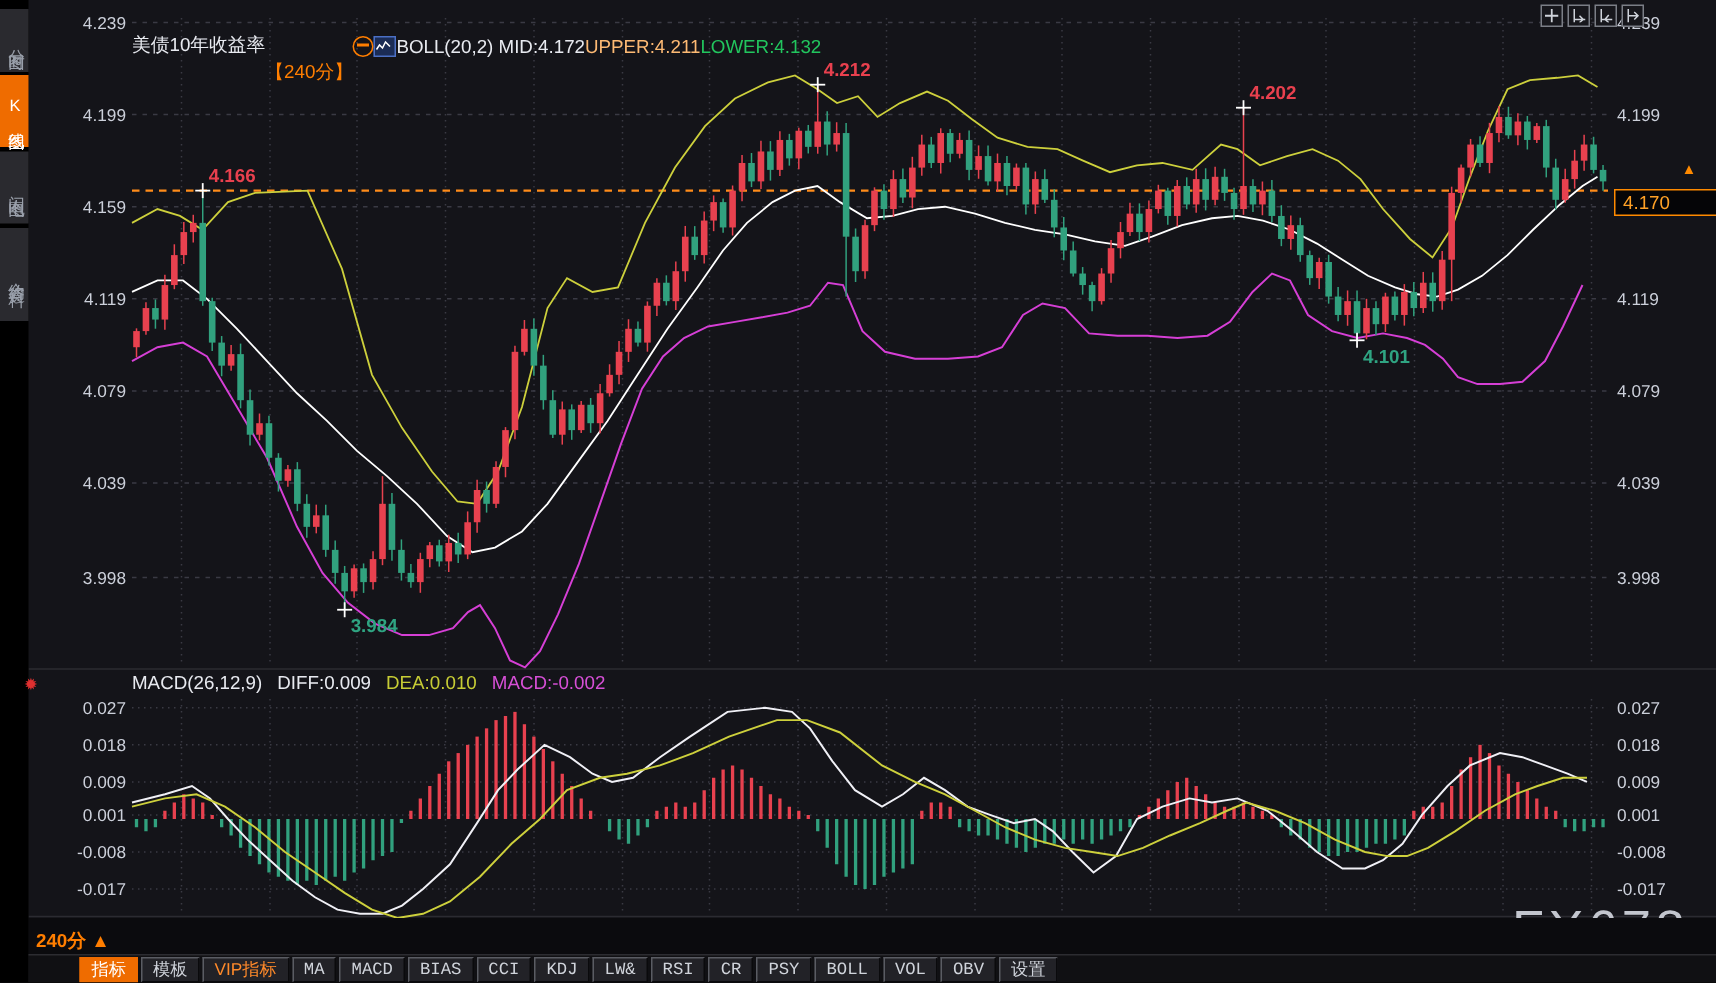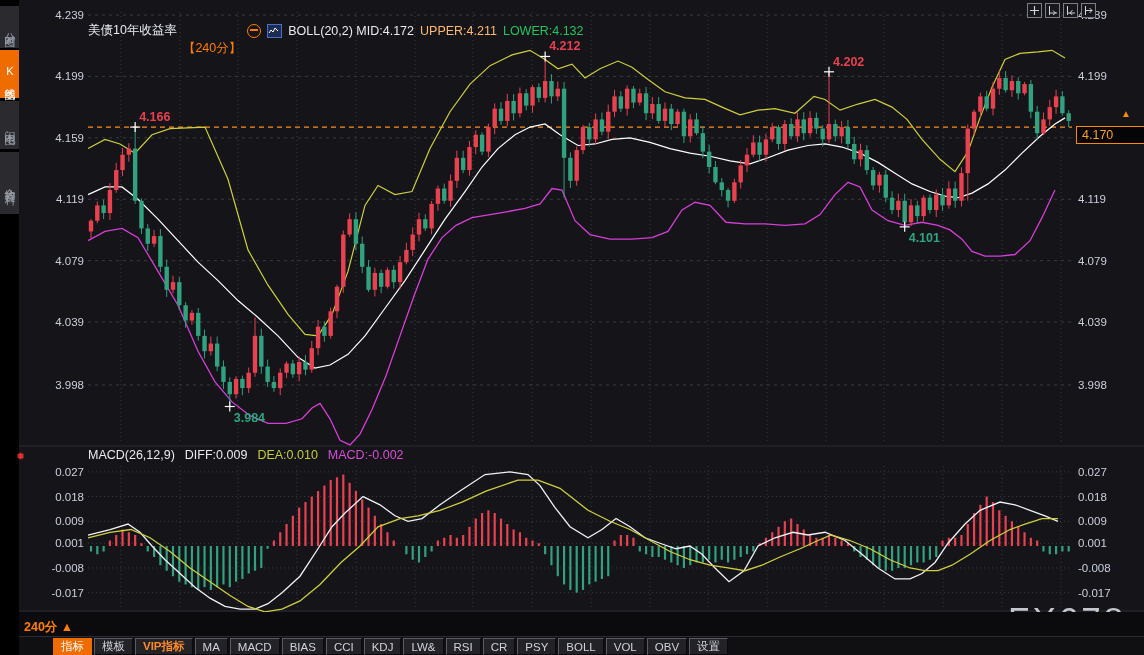--- a/index.html
+++ b/index.html
@@ -7,21 +7,21 @@
        font-family:"Liberation Sans",sans-serif;-webkit-font-smoothing:antialiased;}
   
   #sidebar{position:absolute;left:0;top:0;width:19px;height:655px;background:#000;z-index:5;}
   .side-tab{position:absolute;left:0;width:19px;background:#2a2a2f;color:#9aa0ab;
             writing-mode:vertical-rl;text-orientation:upright;font-size:11px;letter-spacing:2px;
             display:flex;align-items:center;justify-content:center;cursor:pointer;}
   .side-tab.active{background:#ef6c00;color:#fff;}
   
   #svg{position:absolute;left:0;top:0;z-index:1;}
   
-  #hdr{position:absolute;left:88px;top:4px;z-index:6;font-size:12.5px;color:#e8eaf0;display:flex;align-items:center;gap:6px;white-space:nowrap;}
+  #hdr{position:absolute;left:88px;top:4px;z-index:6;font-size:12.5px;color:#e8eaf0;display:flex;align-items:center;white-space:nowrap;}
   #hdr .period{color:#ff7e00;margin-top:36px;}
   .minus-circ{width:12px;height:12px;border:1.5px solid #ff7e00;border-radius:50%;display:inline-block;position:relative;}
   .minus-circ:after{content:"";position:absolute;left:2px;right:2px;top:4.5px;height:1.5px;background:#ff7e00;}
   .thumb-ic{width:13px;height:12px;background:#1b2c55;border:1px solid #4b6fc4;display:inline-block;}
   #hdr .upper{color:#fdba74;} #hdr .lower{color:#22c55e;}
   
   #winics{position:absolute;right:48px;top:3px;z-index:6;display:flex;gap:3px;}
   .wic{width:13px;height:13px;border:1px solid #7b7e86;background:#17171c;display:flex;align-items:center;justify-content:center;cursor:pointer;}
   .wic svg{display:block;}
   
@@ -32,24 +32,24 @@
   #mhdr{position:absolute;left:88px;top:448px;z-index:6;font-size:12.5px;color:#e8eaf0;display:flex;gap:10px;white-space:nowrap;}
   #mhdr .dea{color:#c6cc35;} #mhdr .macdv{color:#d64fd6;}
   #sunic{position:absolute;left:16px;top:450px;z-index:6;color:#e03030;font-size:11px;}
   
   #axisrow{position:absolute;left:19px;right:0;top:612px;height:24px;background:#0b0b0e;z-index:4;}
   #perSel{position:absolute;left:24px;top:619px;z-index:6;color:#ff7e00;font-size:12.5px;font-weight:bold;cursor:pointer;}
   
   #toolbar{position:absolute;left:19px;right:0;top:636px;height:19px;background:#101013;border-top:1px solid #2c2c31;z-index:6;display:flex;align-items:center;padding-left:34px;gap:2px;}
   .tb{height:15px;padding:0 7px;background:#222227;border-top:1px solid #5a5c63;border-left:1px solid #5a5c63;
       border-right:1px solid #0a0a0c;border-bottom:1px solid #0a0a0c;color:#cfd3da;font-size:11.5px;
-      display:flex;align-items:center;cursor:pointer;font-family:Liberation Sans, sans-serif;white-space:nowrap;}
+      display:flex;align-items:center;cursor:pointer;font-family:Liberation Mono, monospace;white-space:nowrap;}
   .tb.cn{font-family:"Liberation Sans",sans-serif;}
   .tb.active{background:#ef6c00;color:#fff;border-color:#ef6c00;}
-  .tb.vip{color:#ff8a2a;font-weight:bold;}
+  .tb.vip{color:#ff8a2a;}
   
   #wm{position:absolute;left:1008px;top:600px;z-index:3;color:#c3c6ce;font-size:35px;letter-spacing:3px;
       font-family:"Liberation Sans",sans-serif;font-weight:400;}
 </style>
 </head>
 <body>
 
 <div id="app">
 
   <svg id="svg" width="1144" height="655">

